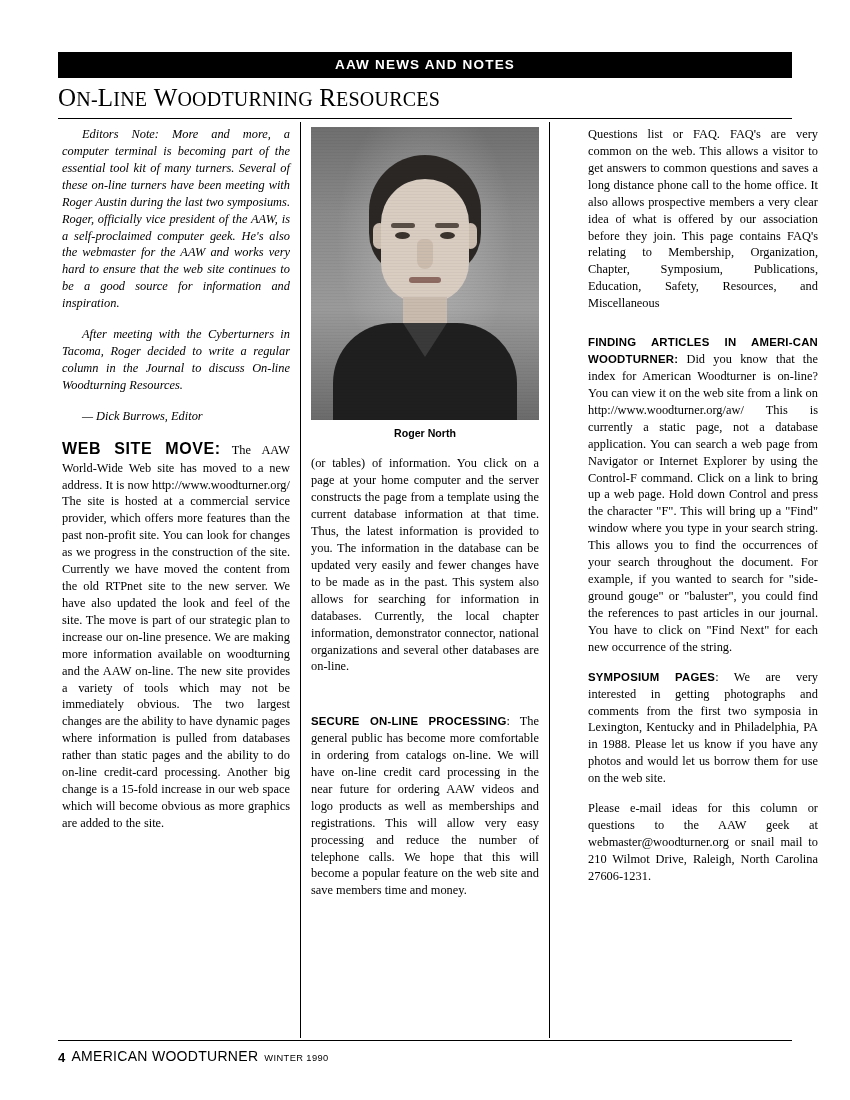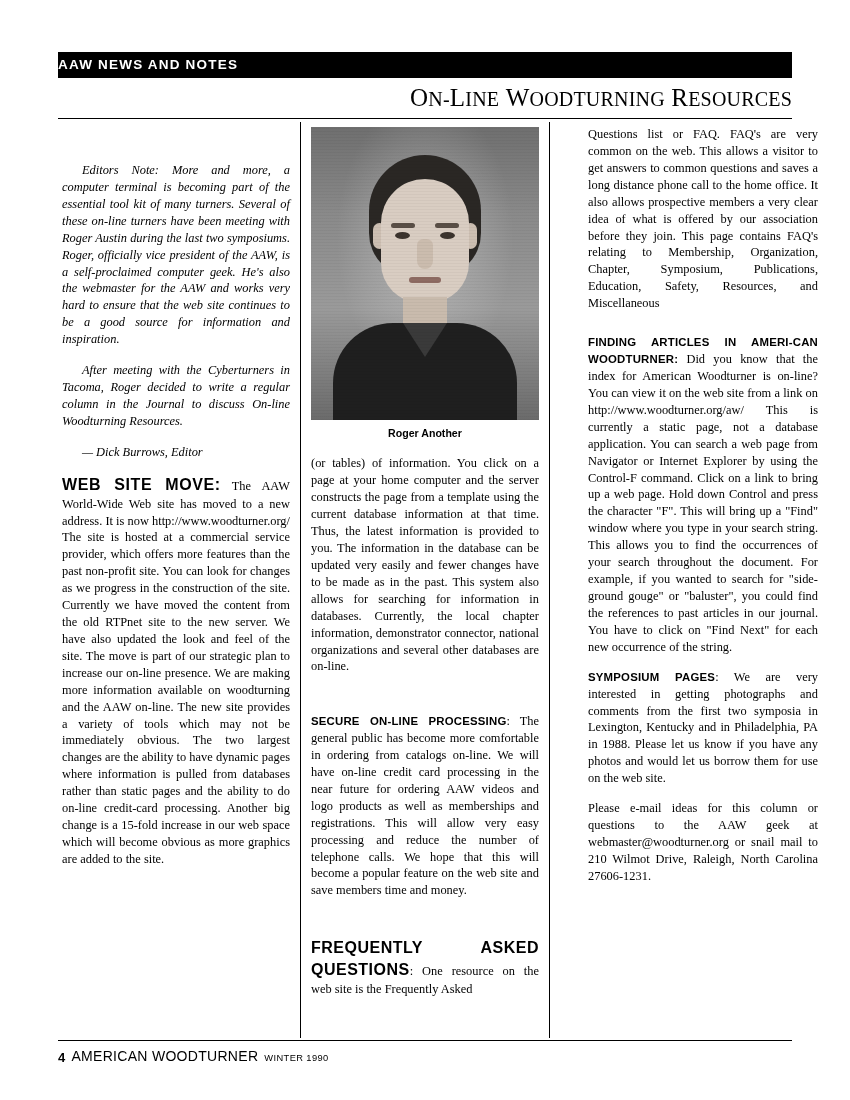--- a/index.html
+++ b/index.html
@@ -31,34 +31,34 @@
     height: 26px;
     background: #000000;
   }
   .banner-text {
     position: absolute;
     left: 58px;
     top: 52px;
     width: 734px;
     height: 26px;
     line-height: 26px;
-    text-align: left;
+    text-align: center;
     color: #ffffff;
     font-family: "Liberation Sans", sans-serif;
     font-weight: bold;
     font-size: 13.5px;
     letter-spacing: 1.2px;
   }
 
   .article-title {
     position: absolute;
     left: 58px;
     top: 84px;
     width: 734px;
-    text-align: right;
+    text-align: left;
     font-family: "Liberation Serif", serif;
     font-size: 25px;
     letter-spacing: 0.2px;
     white-space: nowrap;
   }
   .article-title .sc {
     font-size: 20px;
   }
 
   .rule-top {
@@ -102,21 +102,21 @@
 
   .col p {
     margin: 0 0 0 0;
     text-align: justify;
   }
   .col p + p { margin-top: 14px; }
 
   .ital {
     font-style: italic;
   }
-  .ital p { text-indent: 20px; margin-top: 36px; }
+  .ital p { text-indent: 20px; }
 
   .gap { height: 13px; }
   .gap-sm { height: 9px; }
 
   .lead {
     font-family: "Liberation Sans", sans-serif;
     font-weight: bold;
     font-size: 16px;
     letter-spacing: 0.6px;
   }
@@ -332,29 +332,28 @@
       <div class="brow-r"></div>
       <div class="eye-l"></div>
       <div class="eye-r"></div>
       <div class="nose"></div>
       <div class="mouth"></div>
       <div class="neck"></div>
       <div class="shirt"></div>
       <div class="collar"></div>
       <div class="grain"></div>
     </div>
-    <div class="photo-caption">Roger Another</div>
+    <div class="photo-caption">Roger North</div>
   </div>
 
   <div class="col2-body">
     <p>(or tables) of information. You click on a page at your home computer and the server constructs the page from a template using the current database information at that time. Thus, the latest information is provided to you. The information in the database can be updated very easily and fewer changes have to be made as in the past. This system also allows for searching for information in databases. Currently, the local chapter information, demonstrator connector, national organizations and several other databases are on-line.</p>
     <div class="gap"></div>
     <p><span class="lead-sm">SECURE ON-LINE PROCESSING</span><span>: The general public has become more comfortable in ordering from catalogs on-line. We will have on-line credit card processing in the near future for ordering AAW videos and logo products as well as memberships and registrations. This will allow very easy processing and reduce the number of telephone calls. We hope that this will become a popular feature on the web site and save members time and money.</span></p>
     <div class="gap"></div>
-    <p><span class="lead spread">FREQUENTLY ASKED QUESTIONS</span><span>: One resource on the web site is the Frequently Asked</span></p>
   </div>
 
   <div class="col col3">
     <p>Questions list or FAQ. FAQ's are very common on the web. This allows a visitor to get answers to common questions and saves a long distance phone call to the home office. It also allows prospective members a very clear idea of what is offered by our association before they join. This page contains FAQ's relating to Membership, Organization, Chapter, Symposium, Publications, Education, Safety, Resources, and Miscellaneous</p>
     <div class="gap"></div>
     <div class="gap-sm"></div>
     <p><span class="lead-sm">FINDING ARTICLES IN AMERI-CAN WOODTURNER:</span><span> Did you know that the index for American Woodturner is on-line? You can view it on the web site from a link on http://www.woodturner.org/aw/ This is currently a static page, not a database application. You can search a web page from Navigator or Internet Explorer by using the Control-F command. Click on a link to bring up a web page. Hold down Control and press the character "F". This will bring up a "Find" window where you type in your search string. This allows you to find the occurrences of your search throughout the document. For example, if you wanted to search for "side-ground gouge" or "baluster", you could find the references to past articles in our journal. You have to click on "Find Next" for each new occurrence of the string.</span></p>
     <div class="gap"></div>
     <p><span class="lead-sm">SYMPOSIUM PAGES</span><span>: We are very interested in getting photographs and comments from the first two symposia in Lexington, Kentucky and in Philadelphia, PA in 1988. Please let us know if you have any photos and would let us borrow them for use on the web site.</span></p>
     <div class="gap"></div>

